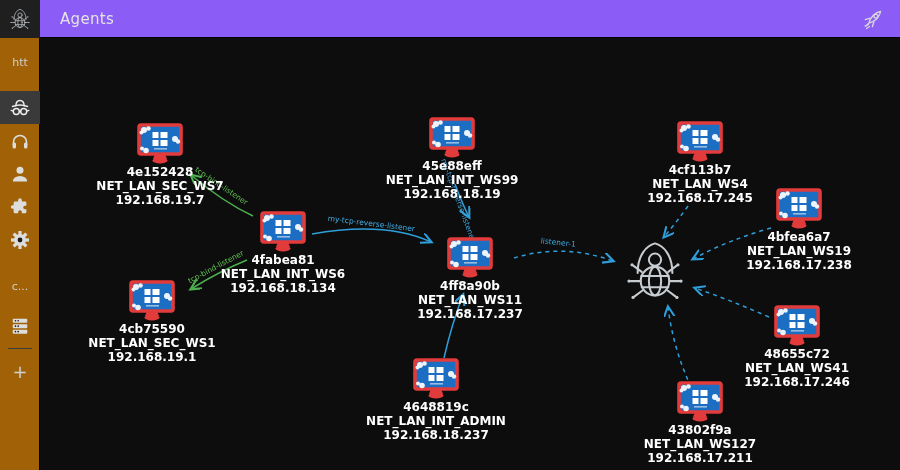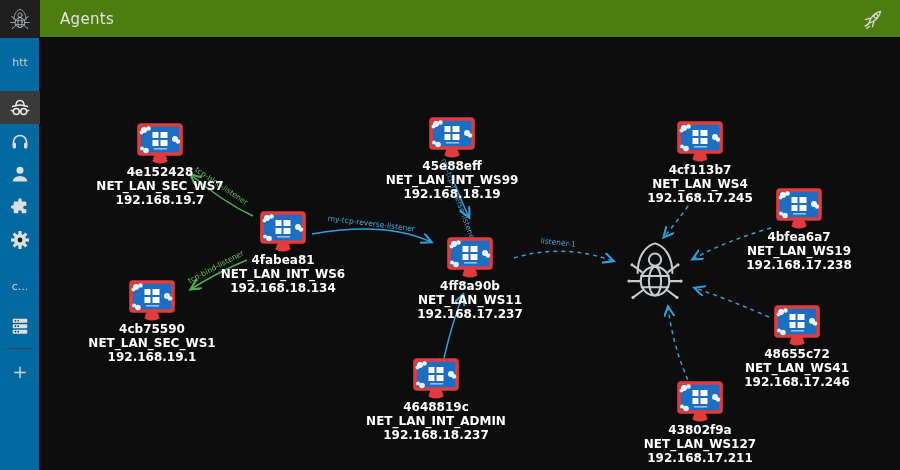--- a/index.html
+++ b/index.html
@@ -1,27 +1,27 @@
 <!DOCTYPE html>
 <html><head>
 <meta charset="utf-8">
 <style>
   html,body{margin:0;padding:0;background:#000;}
   body{width:900px;height:470px;position:relative;overflow:hidden;
        font-family:"DejaVu Sans","Liberation Sans",sans-serif;-webkit-font-smoothing:antialiased;}
 
   
-  .topbar{position:absolute;left:40px;top:0;width:860px;height:38px;background:#4d7c0f;
+  .topbar{position:absolute;left:40px;top:0;width:860px;height:38px;background:#8b5cf6;
           border-bottom:1px solid #000;display:flex;align-items:center;justify-content:space-between;
           box-sizing:border-box;padding:0 14px 0 20px;}
   .topbar .title{color:#e3e3e3;font-size:15px;letter-spacing:.3px;}
   .iconbtn{width:26px;height:26px;display:flex;align-items:center;justify-content:center;cursor:pointer;}
 
   
-  .sidebar{position:absolute;left:0;top:0;width:40px;height:470px;background:#0369a1;
+  .sidebar{position:absolute;left:0;top:0;width:40px;height:470px;background:#a16207;
            border-right:1px solid #000;box-sizing:border-box;}
   .logo-cell{width:40px;height:38px;display:flex;align-items:center;justify-content:center;background:#1f1f1f;}
   .side-item{width:40px;height:33px;display:flex;align-items:center;justify-content:center;
              color:#c9c9c9;font-size:11px;cursor:pointer;}
   .side-item.active{background:#3a3a3a;}
   .side-item.txt{font-size:11px;color:#cfcfcf;}
   .side-divider{width:24px;height:1px;background:#3c3c3c;margin:6px auto;}
   .plus{font-size:18px;color:#cfcfcf;line-height:1;}
 
   

